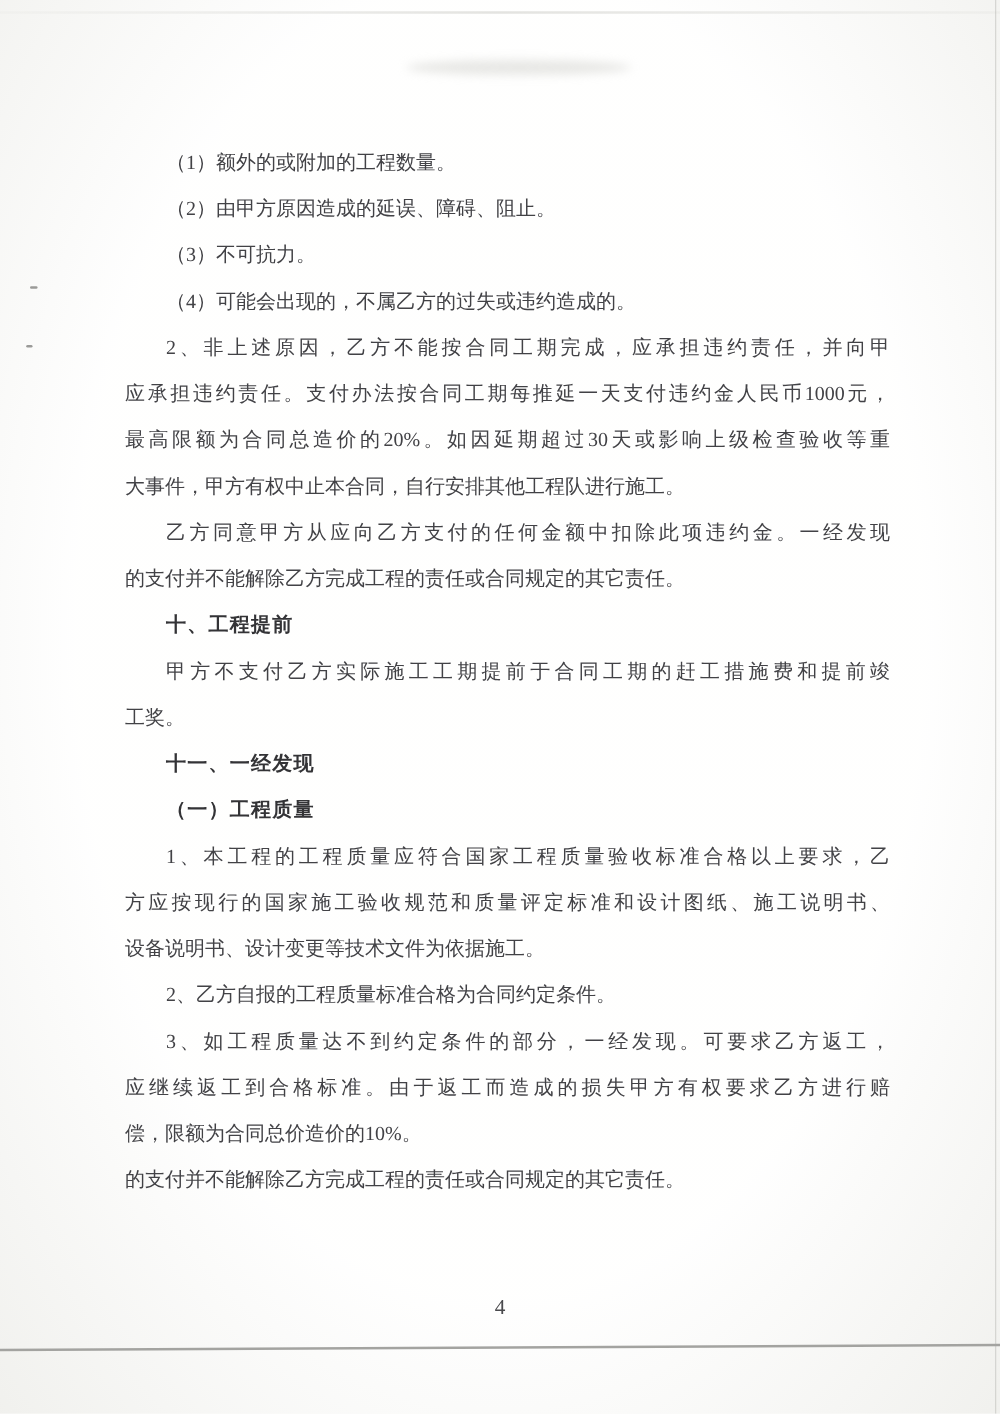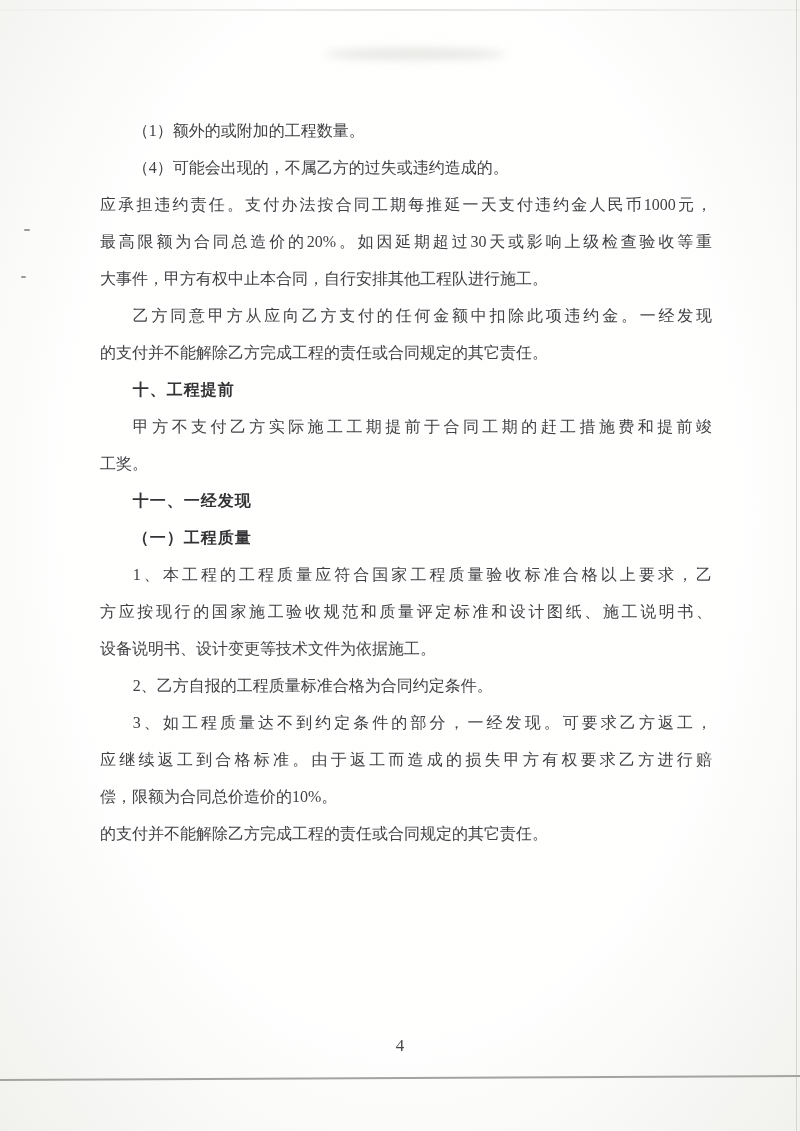--- a/index.html
+++ b/index.html
@@ -91,21 +91,24 @@
 
 <div class="scan-page">
   <div class="smudge"></div>
   <div class="edge-top"></div>
   <div class="edge-right"></div>
   <div class="mark mark-1"></div>
   <div class="mark mark-2"></div>
 
   <div class="text-block" id="text-block">
       <div class="line indent">（1）额外的或附加的工程数量。</div>
+      <div class="line indent">（2）由甲方原因造成的延误、障碍、阻止。</div>
+      <div class="line indent">（3）不可抗力。</div>
       <div class="line indent">（4）可能会出现的，不属乙方的过失或违约造成的。</div>
+      <div class="line indent fill">2、非上述原因，乙方不能按合同工期完成，应承担违约责任，并向甲</div>
       <div class="line fill">应承担违约责任。支付办法按合同工期每推延一天支付违约金人民币1000元，</div>
       <div class="line fill">最高限额为合同总造价的20%。如因延期超过30天或影响上级检查验收等重</div>
       <div class="line">大事件，甲方有权中止本合同，自行安排其他工程队进行施工。</div>
       <div class="line indent fill">乙方同意甲方从应向乙方支付的任何金额中扣除此项违约金。一经发现</div>
       <div class="line">的支付并不能解除乙方完成工程的责任或合同规定的其它责任。</div>
       <div class="line indent heading">十、工程提前</div>
       <div class="line indent fill">甲方不支付乙方实际施工工期提前于合同工期的赶工措施费和提前竣</div>
       <div class="line">工奖。</div>
       <div class="line indent heading">十一、一经发现</div>
       <div class="line indent heading">（一）工程质量</div>

